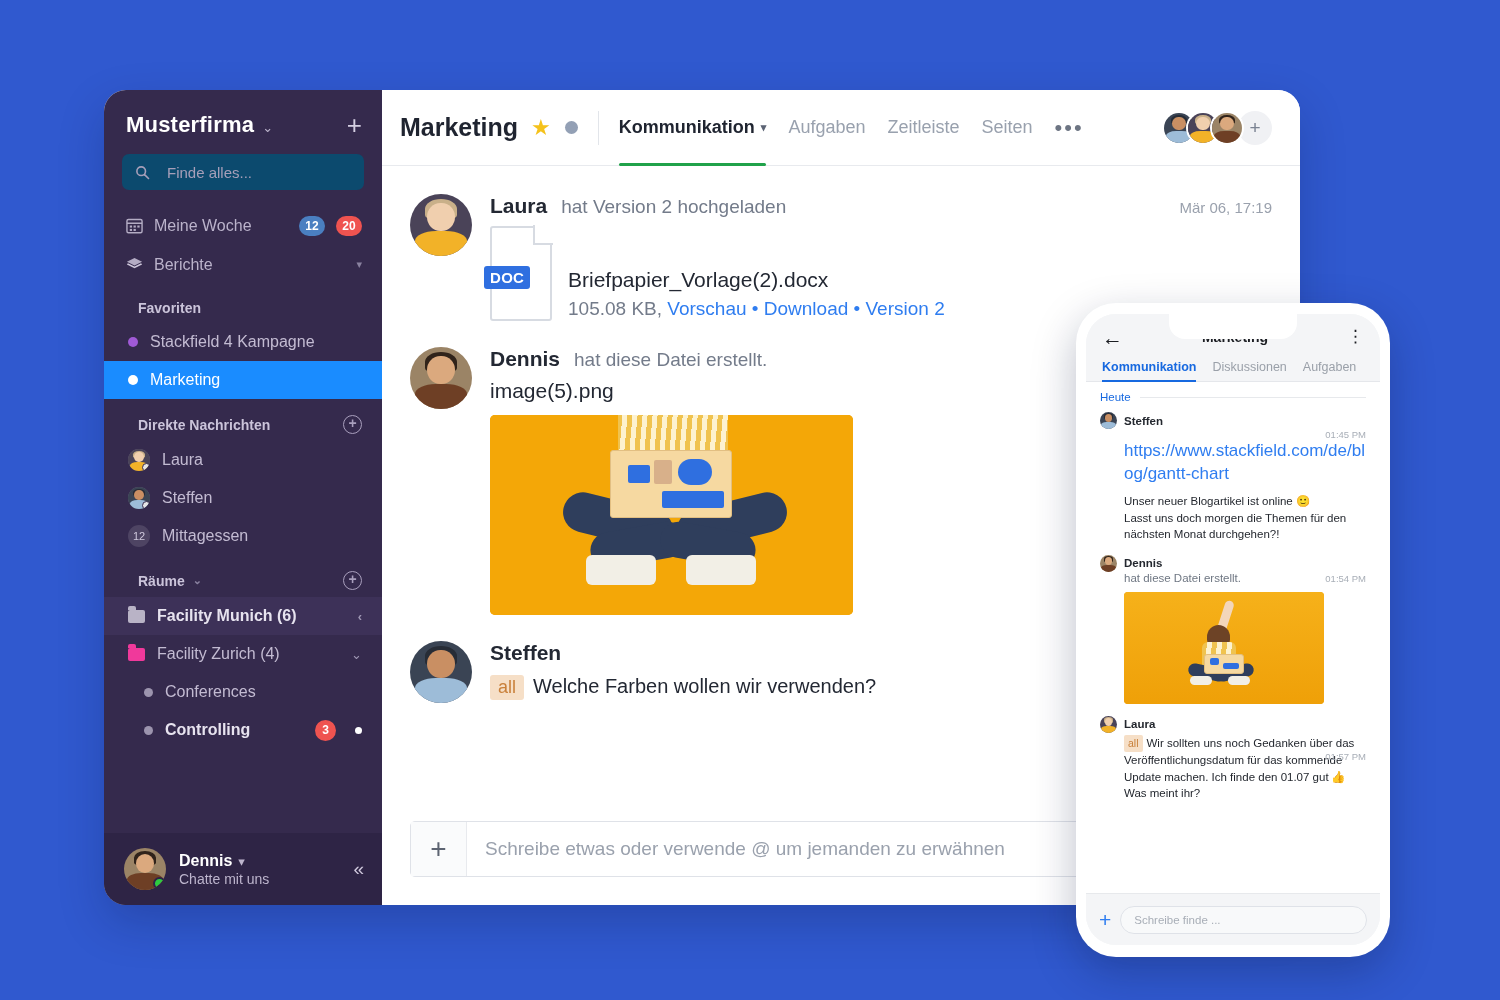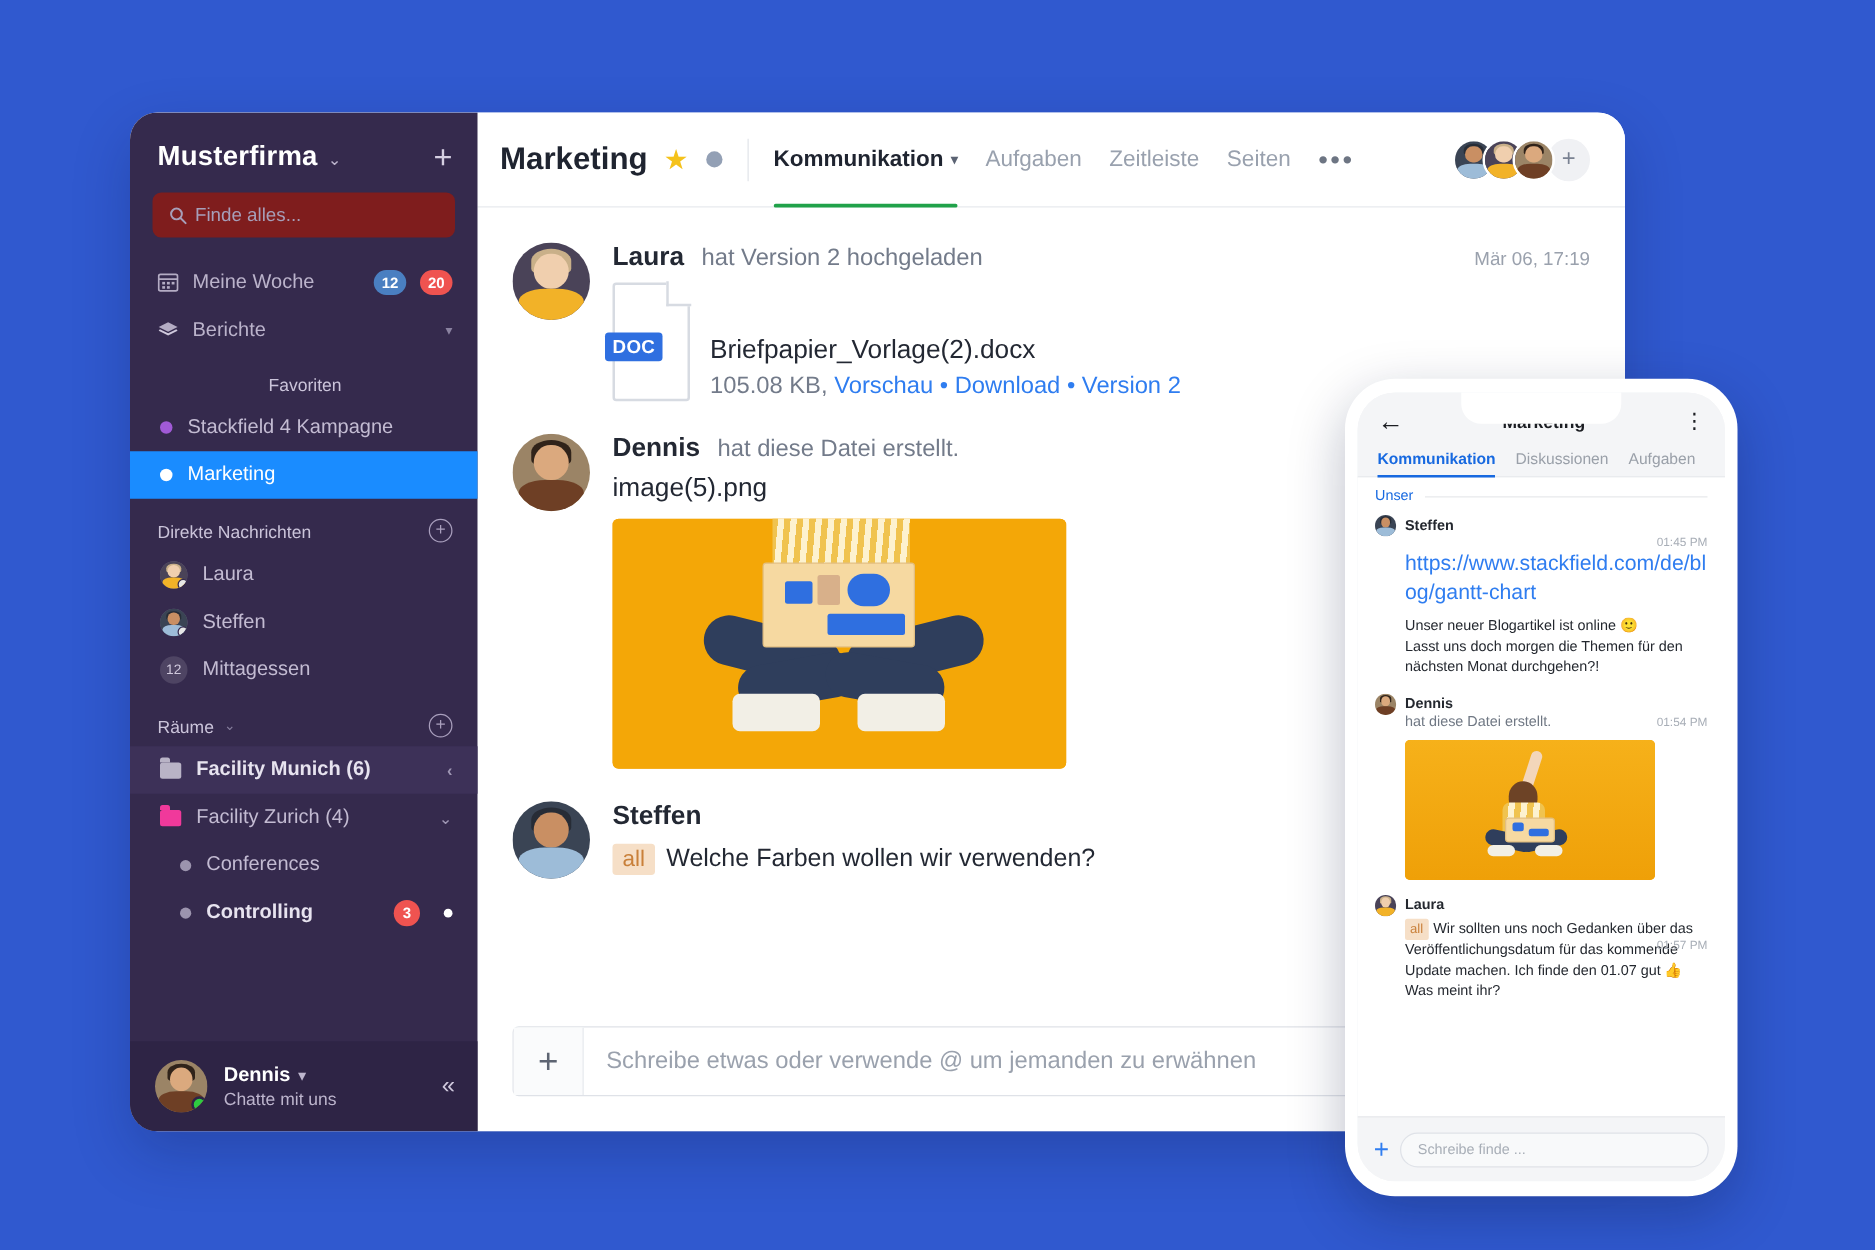--- a/index.html
+++ b/index.html
@@ -37,22 +37,22 @@
     padding: 22px 20px 16px 22px;
   }
   .sb-org { display: flex; align-items: baseline; gap: 8px; }
   .sb-org-name { font-size: 22px; font-weight: bold; color: #fff; letter-spacing: .2px; }
   .caret-dn { color: #bdb5cd; font-size: 13px; }
   .sb-plus { color: #d5cfe2; font-size: 26px; font-weight: 300; line-height: 1; cursor: pointer; }
 
   .sb-search {
     margin: 0 18px 16px 18px;
     height: 36px; border-radius: 7px;
-    background: #7f1d1d;
-    display: flex; align-items: center; gap: 6px;
+    background: #0c4a6e;
+    display: flex; align-items: center; gap: 17px;
     padding: 0 13px;
   }
   .sb-search svg { flex: 0 0 auto; }
   .sb-search-ph { font-size: 15px; color: #a79fb9; }
 
   .sb-row {
     display: flex; align-items: center; gap: 11px;
     padding: 0 20px 0 22px;
     height: 39px;
     font-size: 16px; color: #bbb3cb;
@@ -64,23 +64,23 @@
     font-size: 12px; font-weight: bold; color: #fff;
     display: inline-flex; align-items: center; justify-content: center;
     padding: 0 6px;
   }
   .badge.blue { background: #4a7fc1; }
   .badge.red  { background: #ef5350; }
   .badge.red-sm { background: #ef5350; min-width: 21px; height: 21px; border-radius: 11px; }
   .tiny-caret { color: #8a82a0; font-size: 11px; }
 
   .sb-section {
-    font-size: 14px; font-weight: normal; color: #cbc4da;
-    padding: 16px 20px 7px 22px;
-    display: flex; align-items: center; gap: 8px; justify-content: center;
+    font-size: 14px; font-weight: bold; color: #cbc4da;
+    padding: 16px 20px 7px 34px;
+    display: flex; align-items: center; gap: 8px;
   }
   .sb-section .grow { flex: 1 1 auto; }
   .circ-plus {
     width: 19px; height: 19px; border-radius: 50%;
     border: 1.6px solid #a99fbd; color: #a99fbd;
     font-size: 14px; line-height: 15px; text-align: center;
     cursor: pointer;
   }
   .dot { width: 10px; height: 10px; border-radius: 50%; flex: 0 0 auto; }
   .sb-item {
@@ -651,21 +651,21 @@
 
       <div class="p-tabs">
         <span class="p-tab active">Kommunikation</span>
         <span class="p-tab">Diskussionen</span>
         <span class="p-tab">Aufgaben</span>
       </div>
 
       <div class="p-feed">
 
         <div class="p-daterow">
-          <span class="p-date">Unser</span>
+          <span class="p-date">Heute</span>
           <span class="p-line"></span>
         </div>
 
         <div class="p-msg">
           <div class="p-msg-head">
             <span class="p-av">
               <span class="face">
                 <span class="f-bg" style="background:#3a4454"></span>
                 <span class="f-hair" style="background:#272c36"></span>
                 <span class="f-head" style="background:#c98f63"></span>

